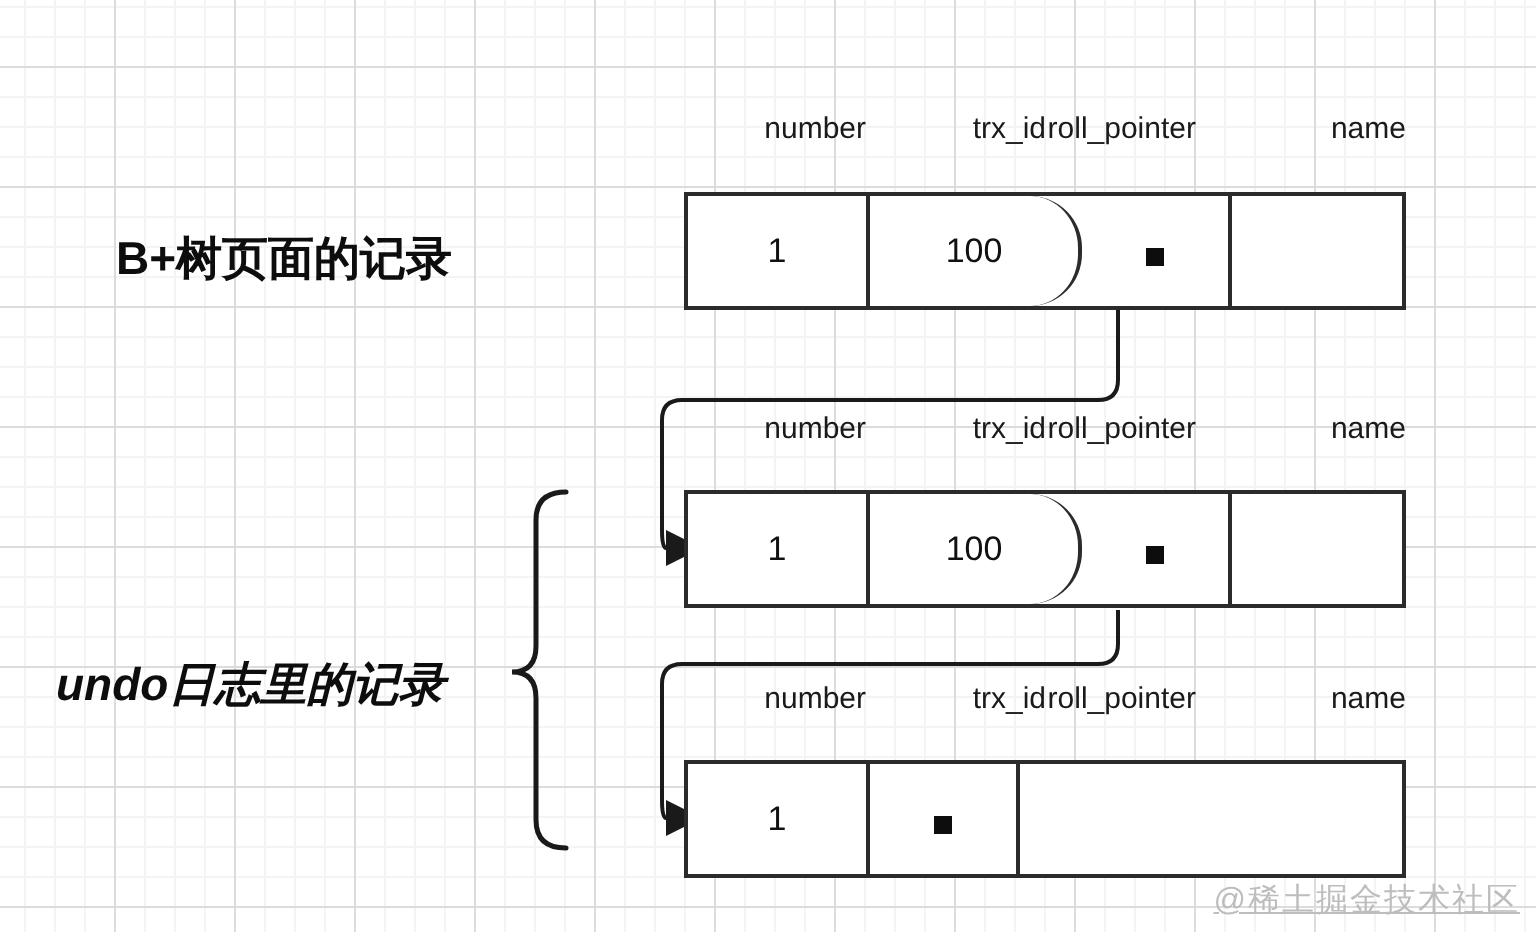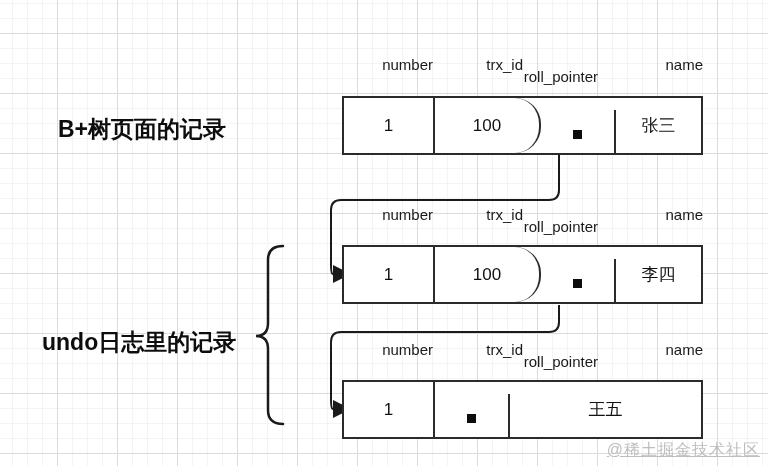--- a/index.html
+++ b/index.html
@@ -16,21 +16,21 @@
       linear-gradient(to bottom, #f4f4f4 1px, transparent 1px);
     background-size:60px 60px, 60px 60px, 15px 15px, 15px 15px;
     background-position:57px 33px, 57px 33px, 12px 3px, 12px 3px;
   }
   .overlay{position:absolute;left:0;top:0;pointer-events:none;}
   .hdr{
     position:absolute;display:flex;width:361px;
     font-size:15px;color:#1a1a1a;line-height:18px;
   }
   .hdr span{display:block;text-align:right;white-space:nowrap;}
-  .c1{width:91px;} .c2{width:90px;} .c3{width:75px;margin-top:12px;} .c4{width:105px;}
+  .c1{width:91px;} .c2{width:90px;} .c3{width:75px;} .c4{width:105px;}
   .row{
     position:absolute;display:flex;width:361px;height:59px;
     box-sizing:border-box;border:2px solid #2b2b2b;background:#fff;
   }
   .cell{
     display:flex;align-items:center;justify-content:center;
     box-sizing:border-box;font-size:17px;color:#111;
   }
   .cell.c1,.cell.c2,.cell.c3{border-right:2px solid #2b2b2b;}
   .cell.c1{width:91px;} .cell.c2{width:106px;border-radius:26px;} .cell.c3{width:75px;}
@@ -55,60 +55,57 @@
       <marker id="arw" markerWidth="10" markerHeight="10" refX="0" refY="4.5" orient="auto">
         <path d="M0,0 L9,4.5 L0,9 Z" fill="#1a1a1a"></path>
       </marker>
     </defs>
     <path d="M559,155 V190 Q559,200 549,200 H341 Q331,200 331,210 V265 Q331,274 333,274" fill="none" stroke="#1a1a1a" stroke-width="2" marker-end="url(#arw)"></path>
     <path d="M559,305 V322 Q559,332 549,332 H341 Q331,332 331,342 V400 Q331,409 333,409" fill="none" stroke="#1a1a1a" stroke-width="2" marker-end="url(#arw)"></path>
     <path d="M283,246 Q268,246 268,260 V323 Q268,336 256,336 Q268,336 268,349 V410 Q268,424 283,424" fill="none" stroke="#1a1a1a" stroke-width="2.5" stroke-linecap="round"></path>
   </svg>
 
   <div class="biglabel" style="left:58px;top:114px;width:245px;">B+树页面的记录</div>
-  <div class="biglabel" style="left:42px;top:327px;width:218px;">undo日志里的记录</div>
+  <div class="biglabel" style="left:28px;top:327px;width:218px;font-style:italic;">undo日志里的记录</div>
 
   <div class="hdr" style="left:342px;top:56px;">
     <span class="c1">number</span>
     <span class="c2">trx_id</span>
     <span class="c3">roll_pointer</span>
     <span class="c4">name</span>
   </div>
   <div class="row" style="left:342px;top:96px;">
     <div class="cell c1">1</div>
     <div class="cell c2">100</div>
     <div class="cell c3">
         <span class="dot"></span>
       </div>
-    <div class="cell c4">张三</div>
   </div>
 
   <div class="hdr" style="left:342px;top:206px;">
     <span class="c1">number</span>
     <span class="c2">trx_id</span>
     <span class="c3">roll_pointer</span>
     <span class="c4">name</span>
   </div>
   <div class="row" style="left:342px;top:245px;">
     <div class="cell c1">1</div>
     <div class="cell c2">100</div>
     <div class="cell c3">
         <span class="dot"></span>
       </div>
-    <div class="cell c4">李四</div>
   </div>
 
   <div class="hdr" style="left:342px;top:341px;">
     <span class="c1">number</span>
     <span class="c2">trx_id</span>
     <span class="c3">roll_pointer</span>
     <span class="c4">name</span>
   </div>
   <div class="row" style="left:342px;top:380px;">
     <div class="cell c1">1</div>
     <div class="cell c3">
         <span class="dot"></span>
       </div>
-    <div class="cell c4">王五</div>
   </div>
 
   <div class="watermark">@稀土掘金技术社区</div>
 </div>
 
 </body></html>

